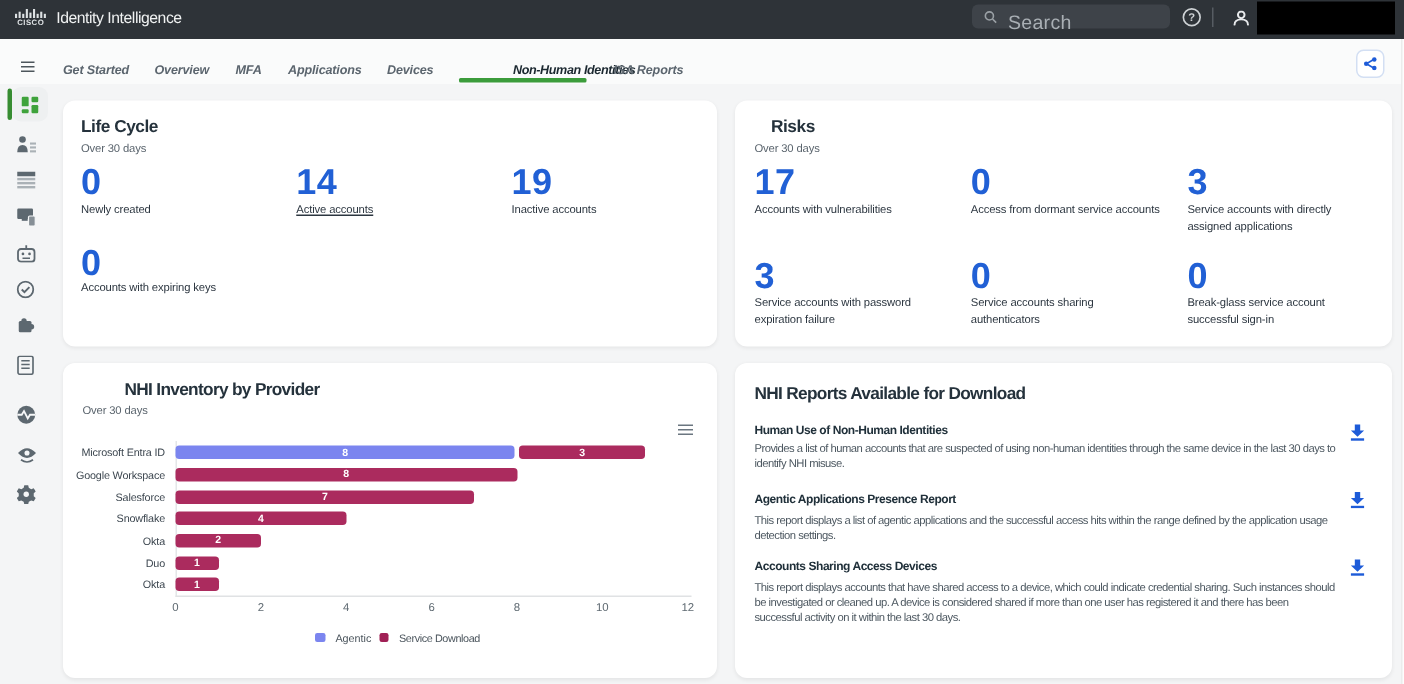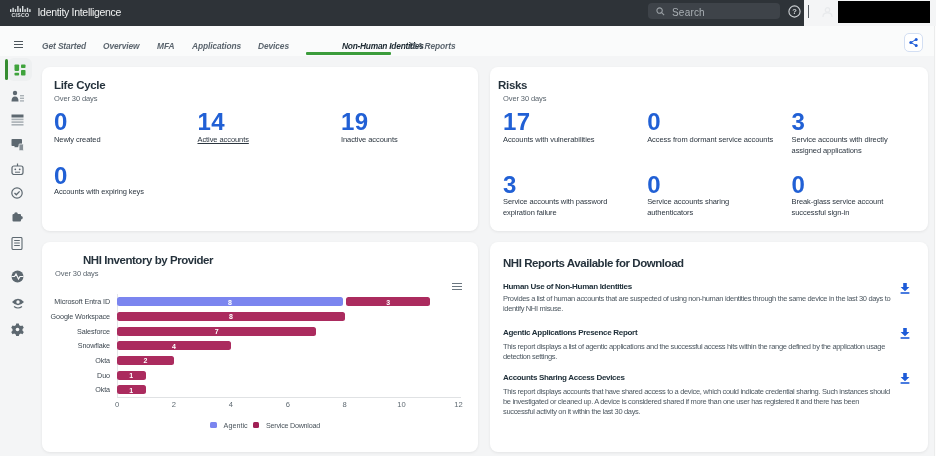--- a/index.html
+++ b/index.html
@@ -1,22 +1,22 @@
 <!DOCTYPE html>
 <html><head>
 <meta charset="utf-8">
 <style>
 * { margin:0; padding:0; box-sizing:border-box; }
 html,body { width:936px; height:456px; overflow:hidden; }
 body { font-family:"Liberation Sans", sans-serif; position:relative; background:#f4f5f6; }
 .abs { position:absolute; }
 
-#hdr { position:absolute; left:0; top:0; width:804px; height:26px; background:#2e3338; }
+#hdr { position:absolute; left:0; top:0; width:936px; height:26px; background:#2e3338; }
 #searchbox { position:absolute; left:648px; top:3px; width:132px; height:16px; background:#3e4349; border-radius:4px; }
-#searchtxt { position:absolute; left:24px; top:4px; font-size:10px; color:#a9afb4; letter-spacing:.2px; }
+#searchtxt { position:absolute; left:24px; top:4px; font-size:13px; color:#a9afb4; letter-spacing:.2px; }
 
 #nav { position:absolute; left:0; top:26px; width:936px; height:30px; background:#fafbfb; }
 .tab { position:absolute; top:15px; font-size:8.4px; font-weight:600; color:#5b656e; white-space:nowrap; letter-spacing:-0.1px;font-style:italic; }
 .tab.active { color:#1b2830; font-weight:700; letter-spacing:-0.25px; }
 #underline { position:absolute; left:306px; top:26.2px; width:84.6px; height:2.6px; background:#3b9c3b; border-radius:1px; }
 #sharebtn { position:absolute; left:904px; top:7px; width:19px; height:19px; background:#fff; border:1px solid #d3dff3; border-radius:5px; }
 
 .card { position:absolute; background:#fff; border-radius:8px; box-shadow:0 1px 3px rgba(0,0,0,0.07); }
 #card1 { left:41.5px; top:67px; width:436.5px; height:163.5px; }
 #card2 { left:490px; top:67px; width:438px; height:163.5px; }
@@ -182,21 +182,21 @@
 <div class="csub" style="left:54px; top:94px;">Over 30 days</div>
 <div class="num" style="left:54px; top:110.1px;">0</div>
 <div class="slabel" style="left:54px; top:133.8px;">Newly created</div>
 <div class="num" style="left:197.5px; top:110.1px;">14</div>
 <div class="slabel" style="left:197.5px; top:133.8px;text-decoration:underline;">Active accounts</div>
 <div class="num" style="left:341px; top:110.1px;">19</div>
 <div class="slabel" style="left:341px; top:133.8px;">Inactive accounts</div>
 <div class="num" style="left:54px; top:163.6px;">0</div>
 <div class="slabel" style="left:54px; top:185.8px;">Accounts with expiring keys</div>
 
-<div class="ctitle" style="left:498px; top:79px;">Risks</div>
+<div class="ctitle" style="left:514px; top:79px;">Risks</div>
 <div class="csub" style="left:503px; top:94px;">Over 30 days</div>
 <div class="num" style="left:503px; top:110.1px;">17</div>
 <div class="slabel" style="left:503px; top:133.8px; width:135px;">Accounts with vulnerabilities</div>
 <div class="num" style="left:647.2px; top:110.1px;">0</div>
 <div class="slabel" style="left:647.2px; top:133.8px; width:140px;">Access from dormant service accounts</div>
 <div class="num" style="left:791.6px; top:110.1px;">3</div>
 <div class="slabel" style="left:791.6px; top:133.8px; width:106px;">Service accounts with directly assigned applications</div>
 <div class="num" style="left:503px; top:172.7px;">3</div>
 <div class="slabel" style="left:503px; top:195.8px; width:106px;">Service accounts with password expiration failure</div>
 <div class="num" style="left:647.2px; top:172.7px;">0</div>

